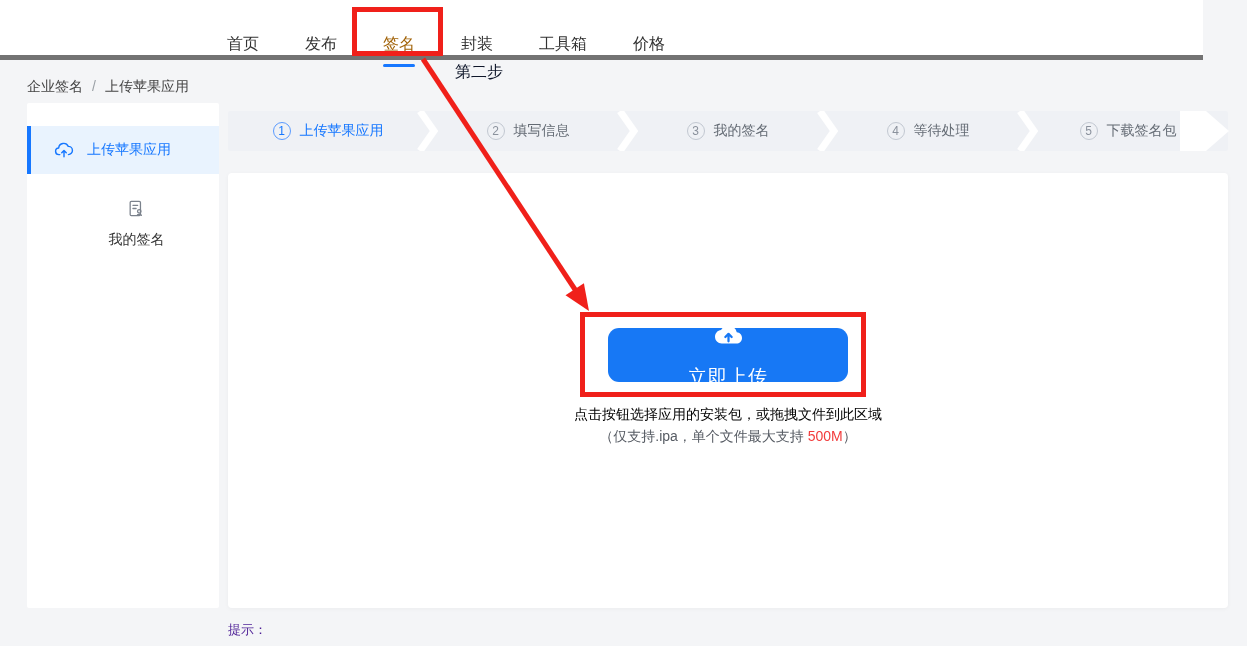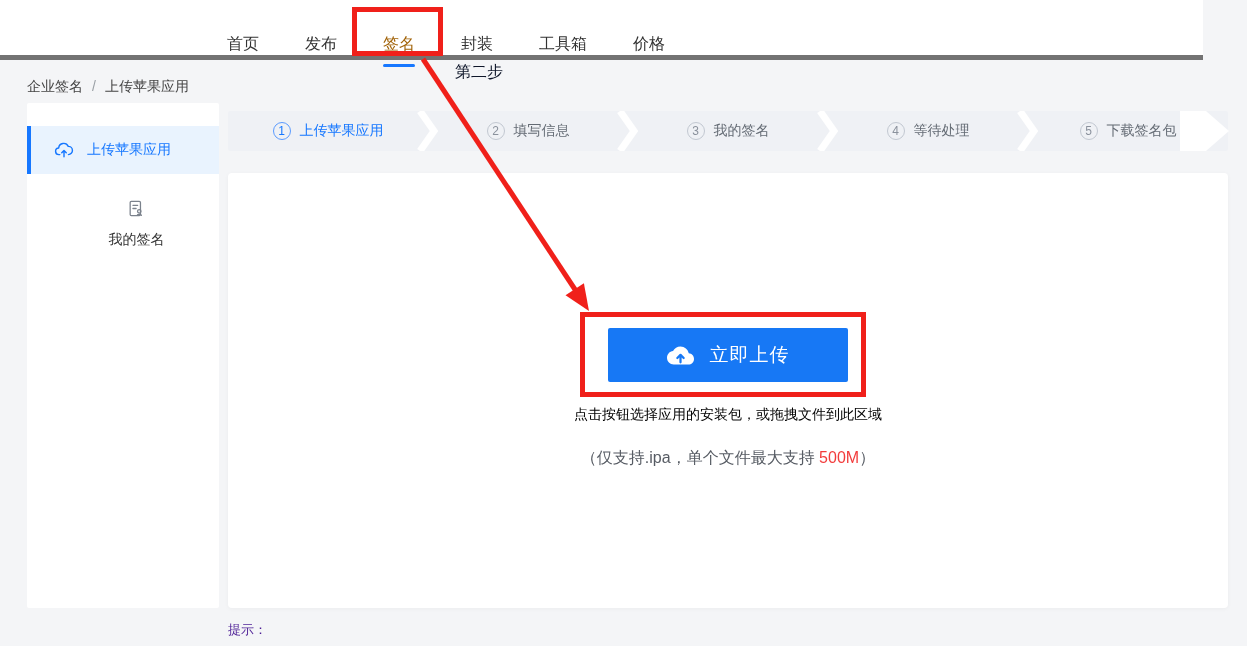--- a/index.html
+++ b/index.html
@@ -39,25 +39,25 @@
             font-size:12px; color:#8a919c; display:flex; align-items:center; justify-content:center; }
   .step.active { color:#1677ff; }
   .step.active .step-num { border-color:#5b9bff; color:#1677ff; }
   .steps svg.sep { position:absolute; top:0; z-index:1; pointer-events:none; }
   .steps svg.end-cap { position:absolute; top:0; right:-2px; z-index:1; pointer-events:none; }
 
   
   .card { position:absolute; left:228px; top:173px; width:1000px; height:435px; background:#fff;
             border-radius:4px; box-shadow:0 1px 4px rgba(0,0,0,.04);
             display:flex; flex-direction:column; align-items:center; padding-top:155px; }
-  .upload-btn { width:240px; height:54px; background:#1778f5; border:none; border-radius:2px;
+  .upload-btn { width:240px; height:54px; background:#1778f5; border:none; border-radius:11px;
             color:#fff; font-size:19px; display:flex; align-items:center; justify-content:center;
-            gap:16px; cursor:pointer; letter-spacing:1px; }
+            gap:16px; cursor:pointer; letter-spacing:1px;flex-direction:column; }
   .hint-line { margin-top:24px; font-size:14px; color:#000000; }
-  .hint-line2 { margin-top:24px; font-size:16px; color:#565b63; }
+  .hint-line2 { margin-top:4px; font-size:14px; color:#565b63; }
   .hint-line2 .red { color:#f23c3c; }
 
   
   .footer-hint { position:absolute; left:228px; top:621px; width:1012px; font-size:13px;
             color:#4c1d95; display:flex; gap:11px; white-space:nowrap; }
 
   
   .anno-nav-box { position:absolute; left:352px; top:7px; width:91px; height:49px;
             border:5px solid #f0201a; z-index:20; pointer-events:none; }
   .anno-btn-box { position:absolute; left:580px; top:312px; width:286px; height:85px;

